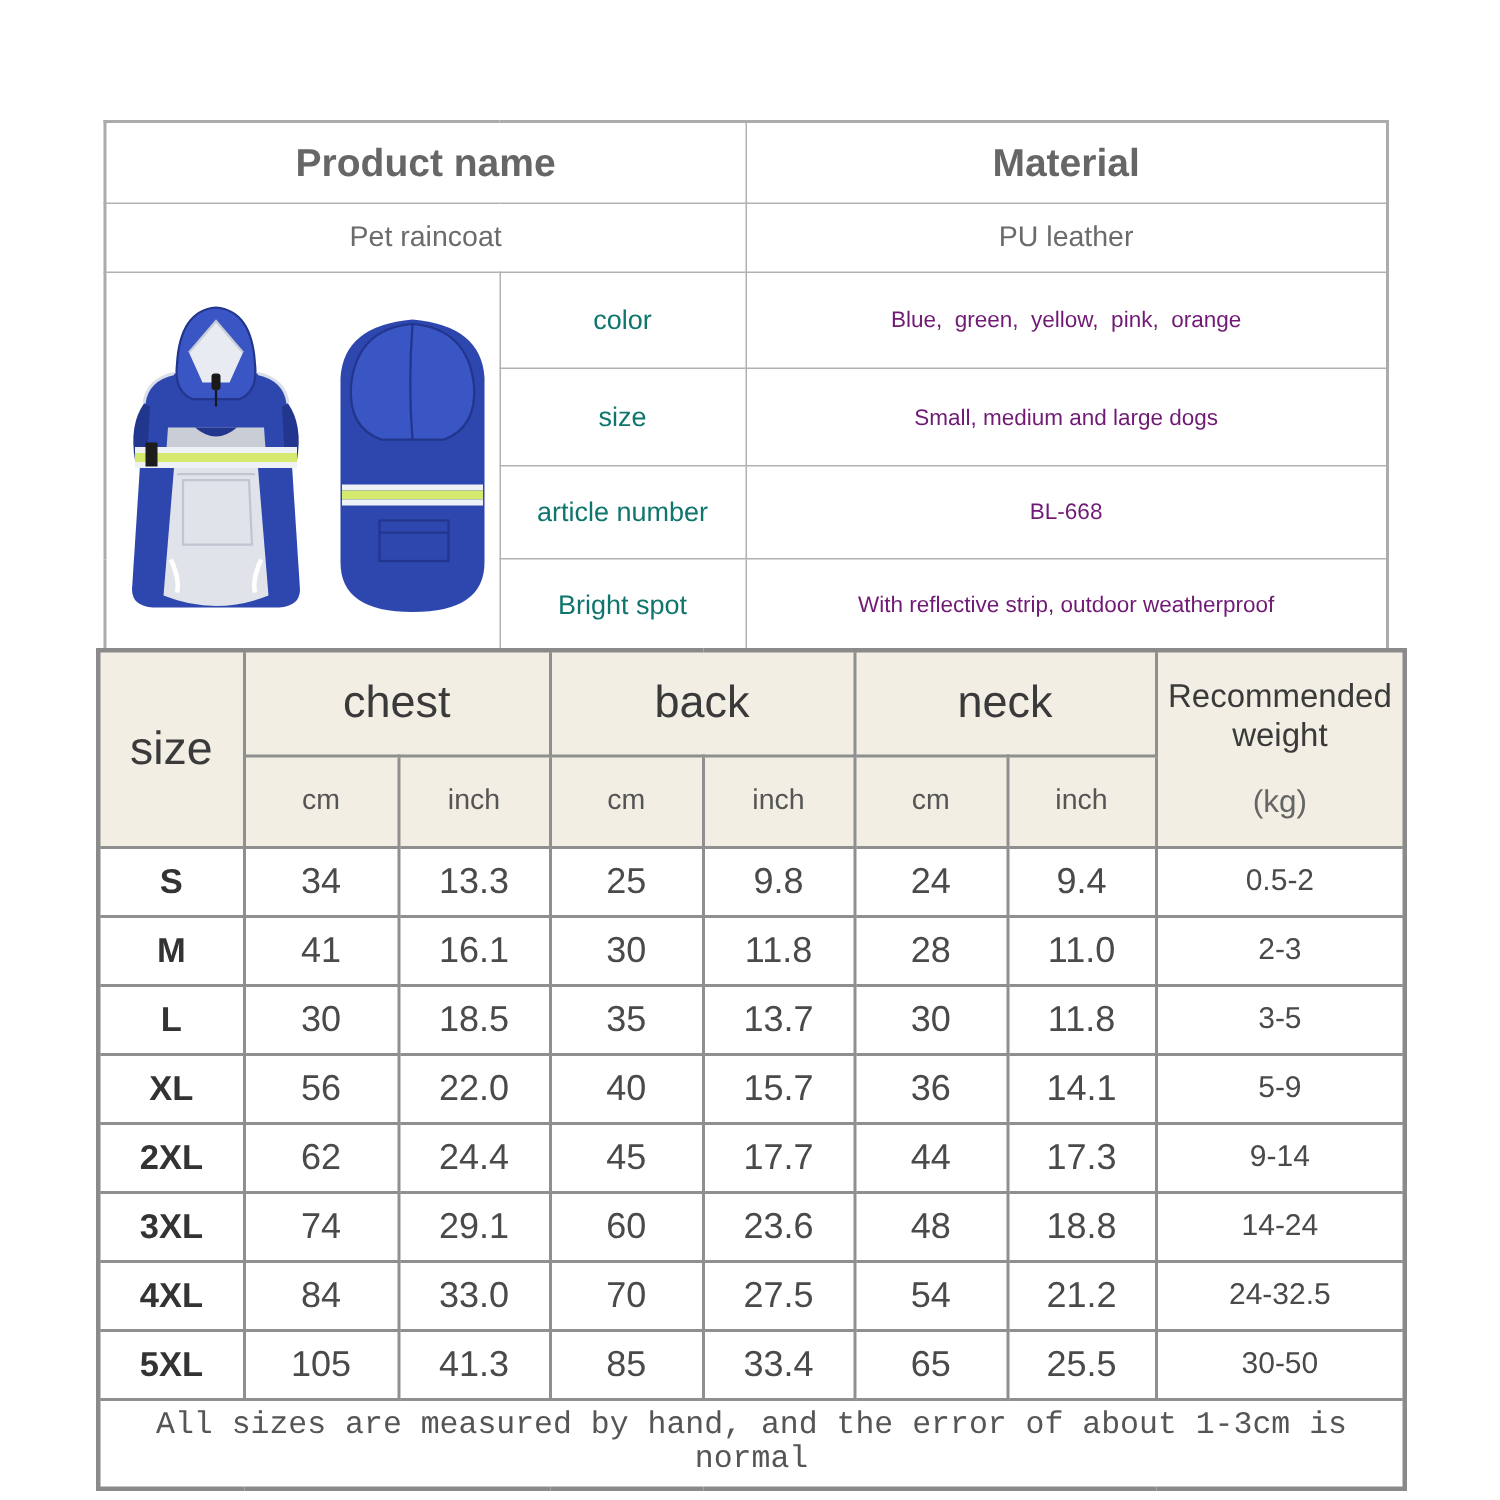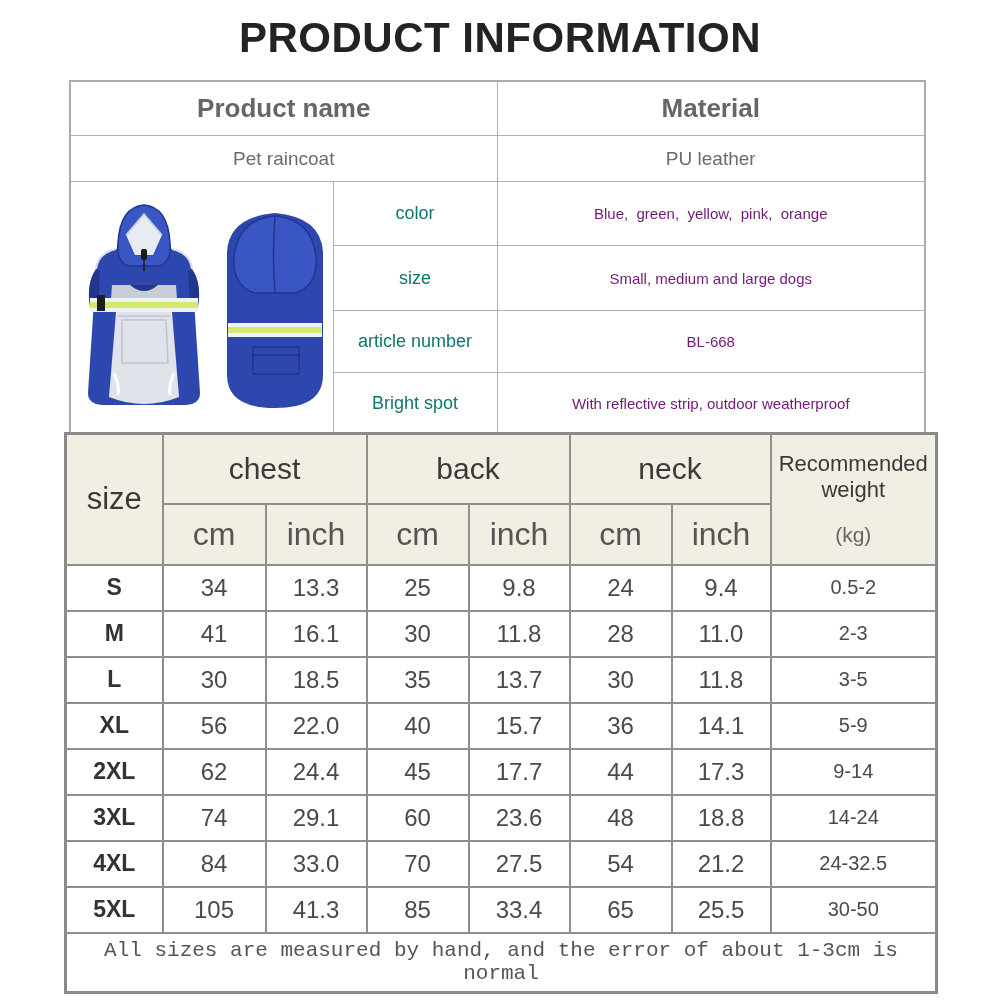--- a/index.html
+++ b/index.html
@@ -32,34 +32,33 @@
   .size-table{position:absolute;left:64px;top:432px;width:871px;border-collapse:collapse;table-layout:fixed;background:#fff;}
   .size-table th,.size-table td{border:2px solid #8f8f8f;padding:0;text-align:center;vertical-align:middle;}
   .size-table{border:3px solid #8a8a8a;}
   .size-table thead th{background:#f2eee4;font-weight:normal;}
   .size-table tr.hdr1{height:70px;}
   .size-table tr.hdr2{height:61px;}
   .size-table tr.data{height:46px;}
   .size-table tr.foot{height:60px;font-family:Liberation Mono, monospace;}
   .h-size{font-size:31px;color:#3a3a3a;}
   .h-part{font-size:30px;color:#3a3a3a;}
-  .h-unit{font-size:32px;color:#555555;}
+  .h-unit{font-size:19px;color:#555555;}
   .h-weight{font-size:22px;color:#3a3a3a;line-height:1.15;padding:2px;}
   .h-weight .unit{display:block;font-size:21px;color:#666666;margin-top:21px;font-weight:normal;}
   .size-col{font-size:23px;font-weight:bold;color:#333333;}
   .num{font-size:24px;color:#4a4a4a;}
   .weight-val{font-size:20px;color:#4a4a4a;}
   .foot-note{font-size:21px;color:#555555;}
 </style>
 </head>
 <body>
 
 <div class="page">
 
-  <h1 class="page-title">PRODUCT INFORMATION</h1>
 
   <table class="info-table">
     <colgroup>
         <col style="width:263px">
         <col style="width:164px">
         <col style="width:428px">
       </colgroup>
     <tbody>
       <tr>
         <th colspan="2" class="info-head">Product name</th>

